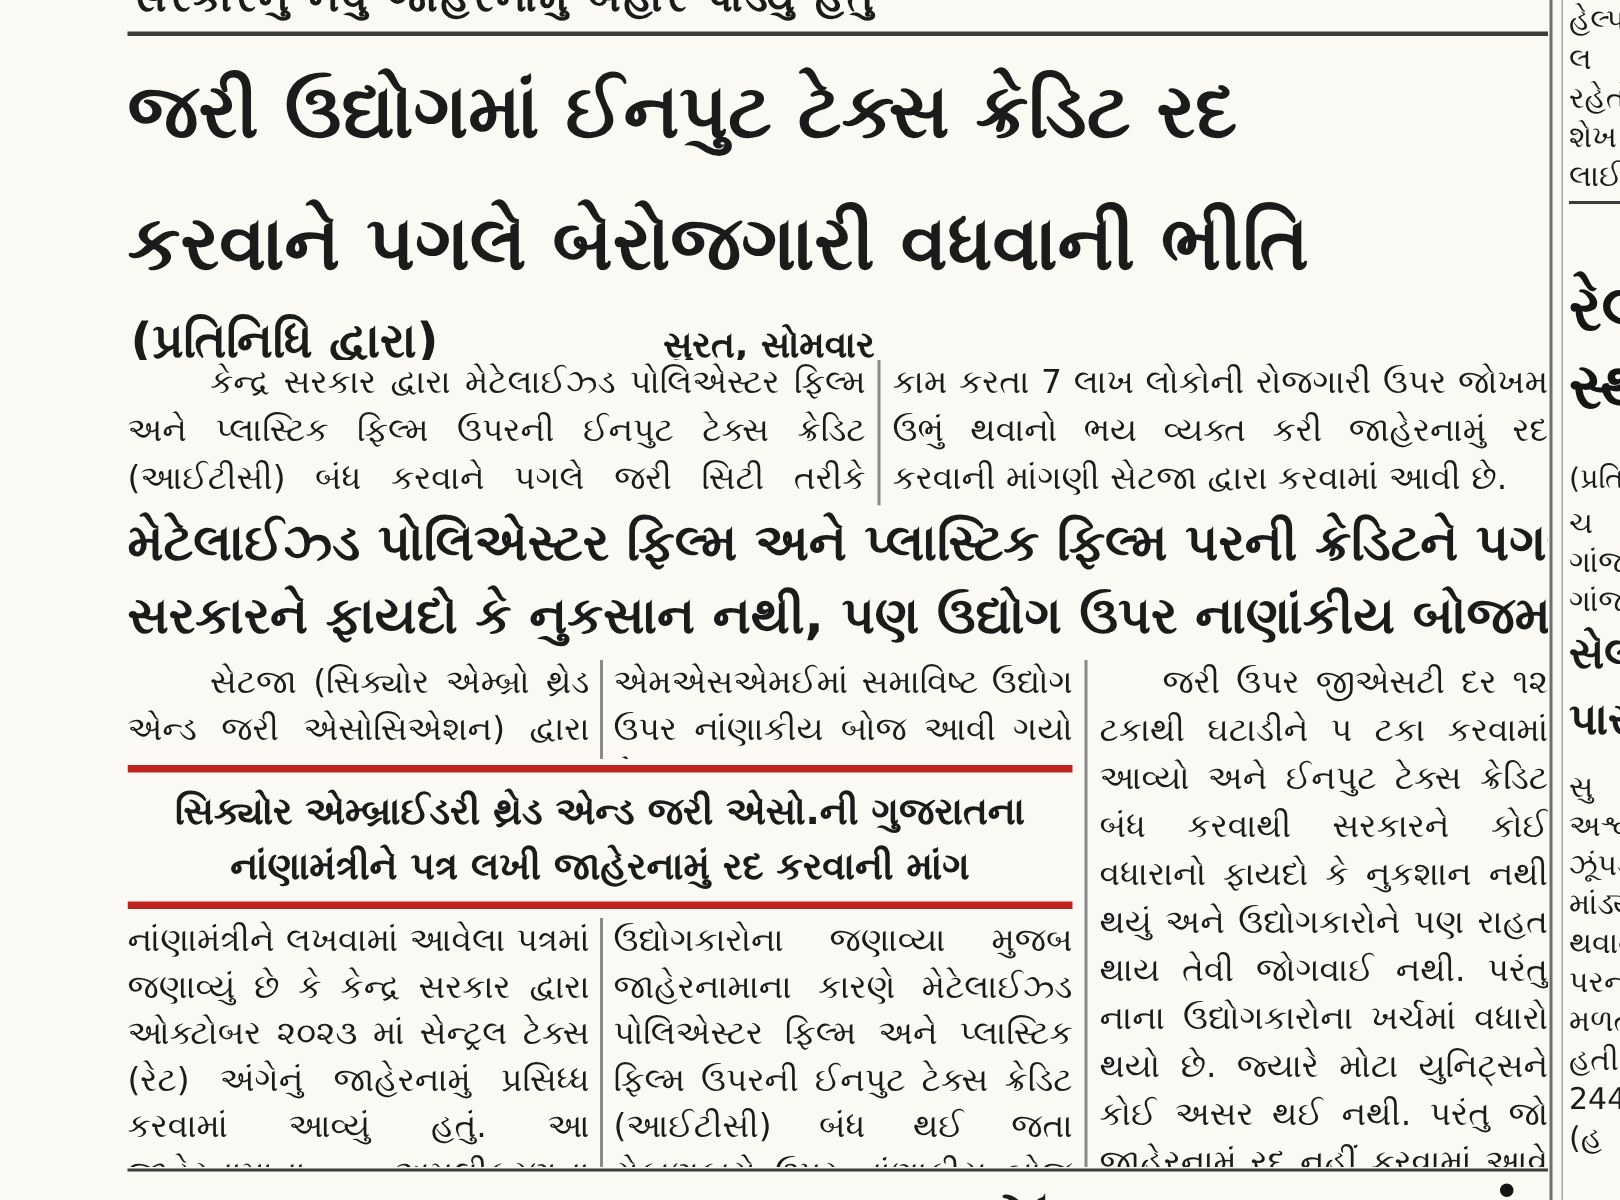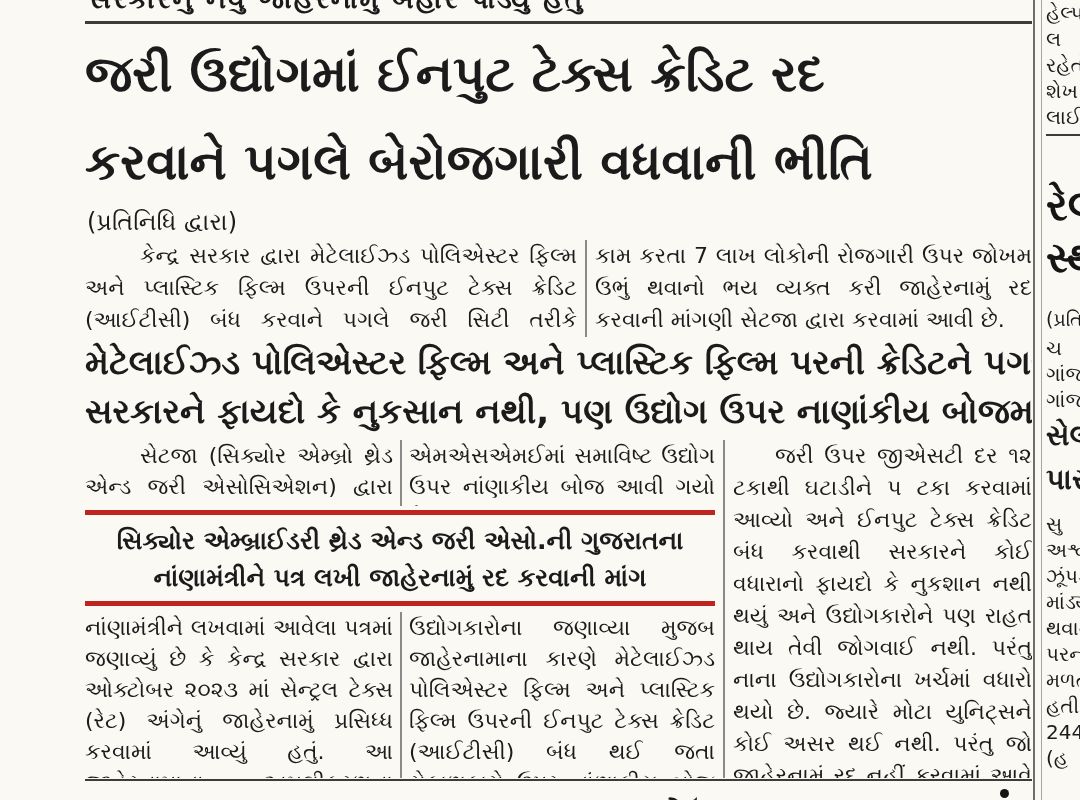--- a/index.html
+++ b/index.html
@@ -20,21 +20,21 @@
   .top-clip{position:absolute;top:0;left:4px;width:560px;height:20px;overflow:hidden;}
   .top-clip .inner{position:relative;top:-17px;white-space:nowrap;font-size:27px;font-weight:700;letter-spacing:2px;}
 
   .top-rule{position:absolute;top:21px;left:0;width:100%;border-top:3px solid var(--rule-dark);}
 
   .headline{position:absolute;top:30px;left:0;width:100%;height:176px;overflow:hidden;}
   .headline .hl{font-size:50px;font-weight:700;line-height:88px;white-space:nowrap;letter-spacing:0px;}
 
   .byline-row{position:absolute;top:208px;left:2px;width:496px;height:32px;
               display:flex;justify-content:space-between;align-items:baseline;overflow:hidden;}
-  .byline-row .by{font-size:24px;font-weight:400;}
+  .byline-row .by{font-size:32px;font-weight:700;}
   .byline-row .dt{font-size:24px;font-weight:700;}
 
   .intro{position:absolute;top:240px;left:0;width:100%;height:97px;display:flex;overflow:hidden;}
   .intro .icol1{width:492px;height:100%;overflow:hidden;font-size:22px;line-height:32px;
                 text-align:justify;}
   .intro .icol1 p{text-indent:55px;}
   .intro .idiv{width:2px;background:var(--rule-mid);margin:0 8px;}
   .intro .icol2{flex:1;height:100%;overflow:hidden;font-size:22px;line-height:32px;text-align:justify;}
 
   .subhead{position:absolute;top:338px;left:0;width:100%;height:100px;overflow:hidden;}
@@ -93,20 +93,21 @@
 
     <div class="top-rule"></div>
 
     <div class="headline">
       <div class="hl">જરી ઉદ્યોગમાં ઈનપુટ ટેક્સ ક્રેડિટ રદ</div>
       <div class="hl">કરવાને પગલે બેરોજગારી વધવાની ભીતિ</div>
     </div>
 
     <div class="byline-row">
       <span class="by">(પ્રતિનિધિ દ્વારા)</span>
+      <span class="dt">સુરત, સોમવાર</span>
     </div>
 
     <div class="intro">
       <div class="icol1">
         <p>કેન્દ્ર સરકાર દ્વારા મેટેલાઈઝ્ડ પોલિએસ્ટર ફિલ્મ અને પ્લાસ્ટિક ફિલ્મ ઉપરની ઈનપુટ ટેક્સ ક્રેડિટ (આઈટીસી) બંધ કરવાને પગલે જરી સિટી તરીકે ઓળખાતા સુરતના નાના-મોટા પ હજાર યુનિટમાં</p>
       </div>
       <div class="idiv"></div>
       <div class="icol2">
         <p>કામ કરતા 7 લાખ લોકોની રોજગારી ઉપર જોખમ ઉભું થવાનો ભય વ્યક્ત કરી જાહેરનામું રદ કરવાની માંગણી સેટજા દ્વારા કરવામાં આવી છે.</p>
       </div>

